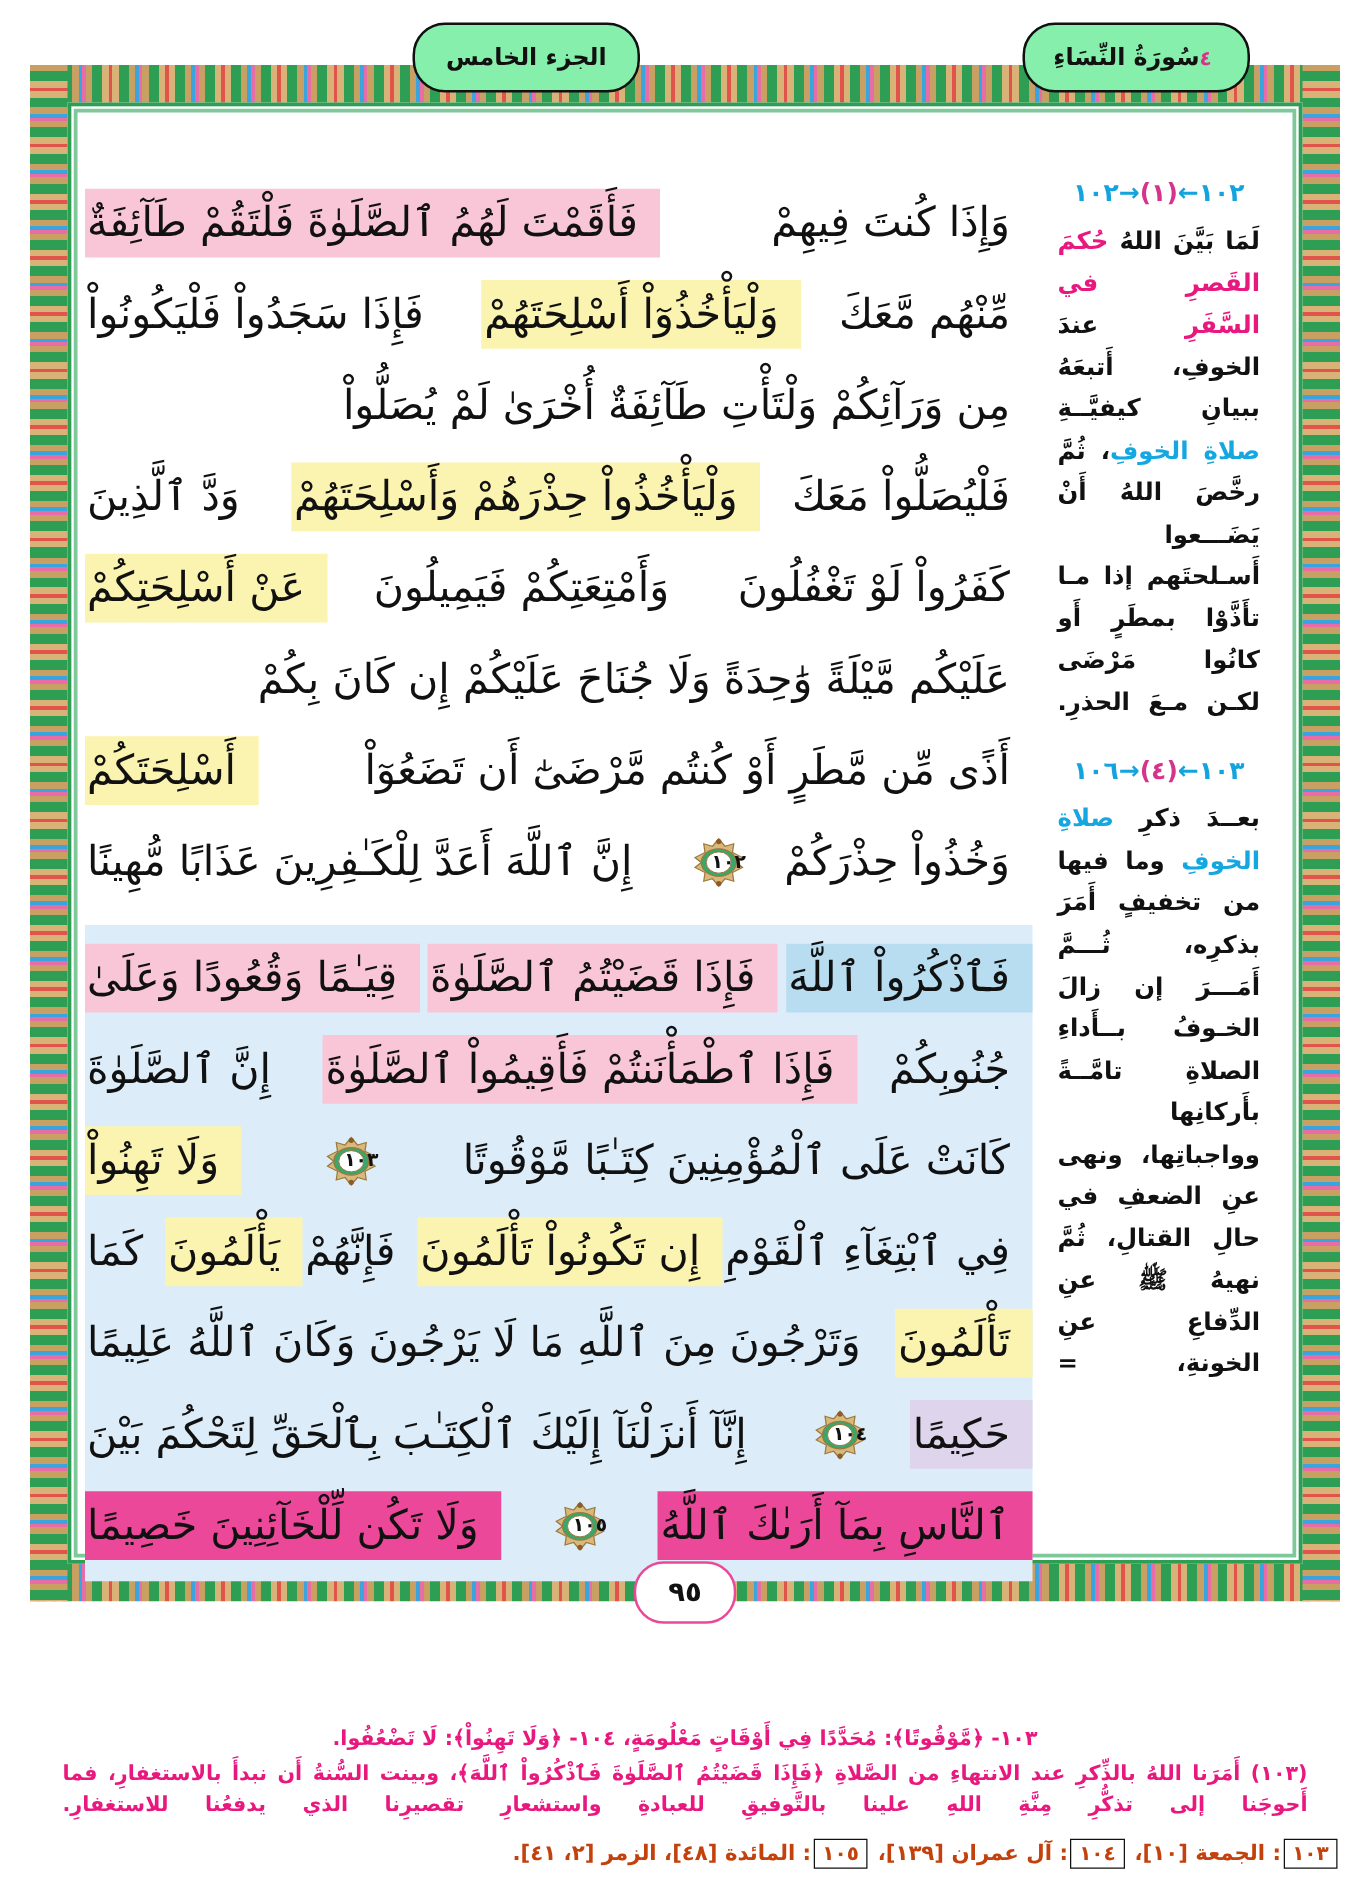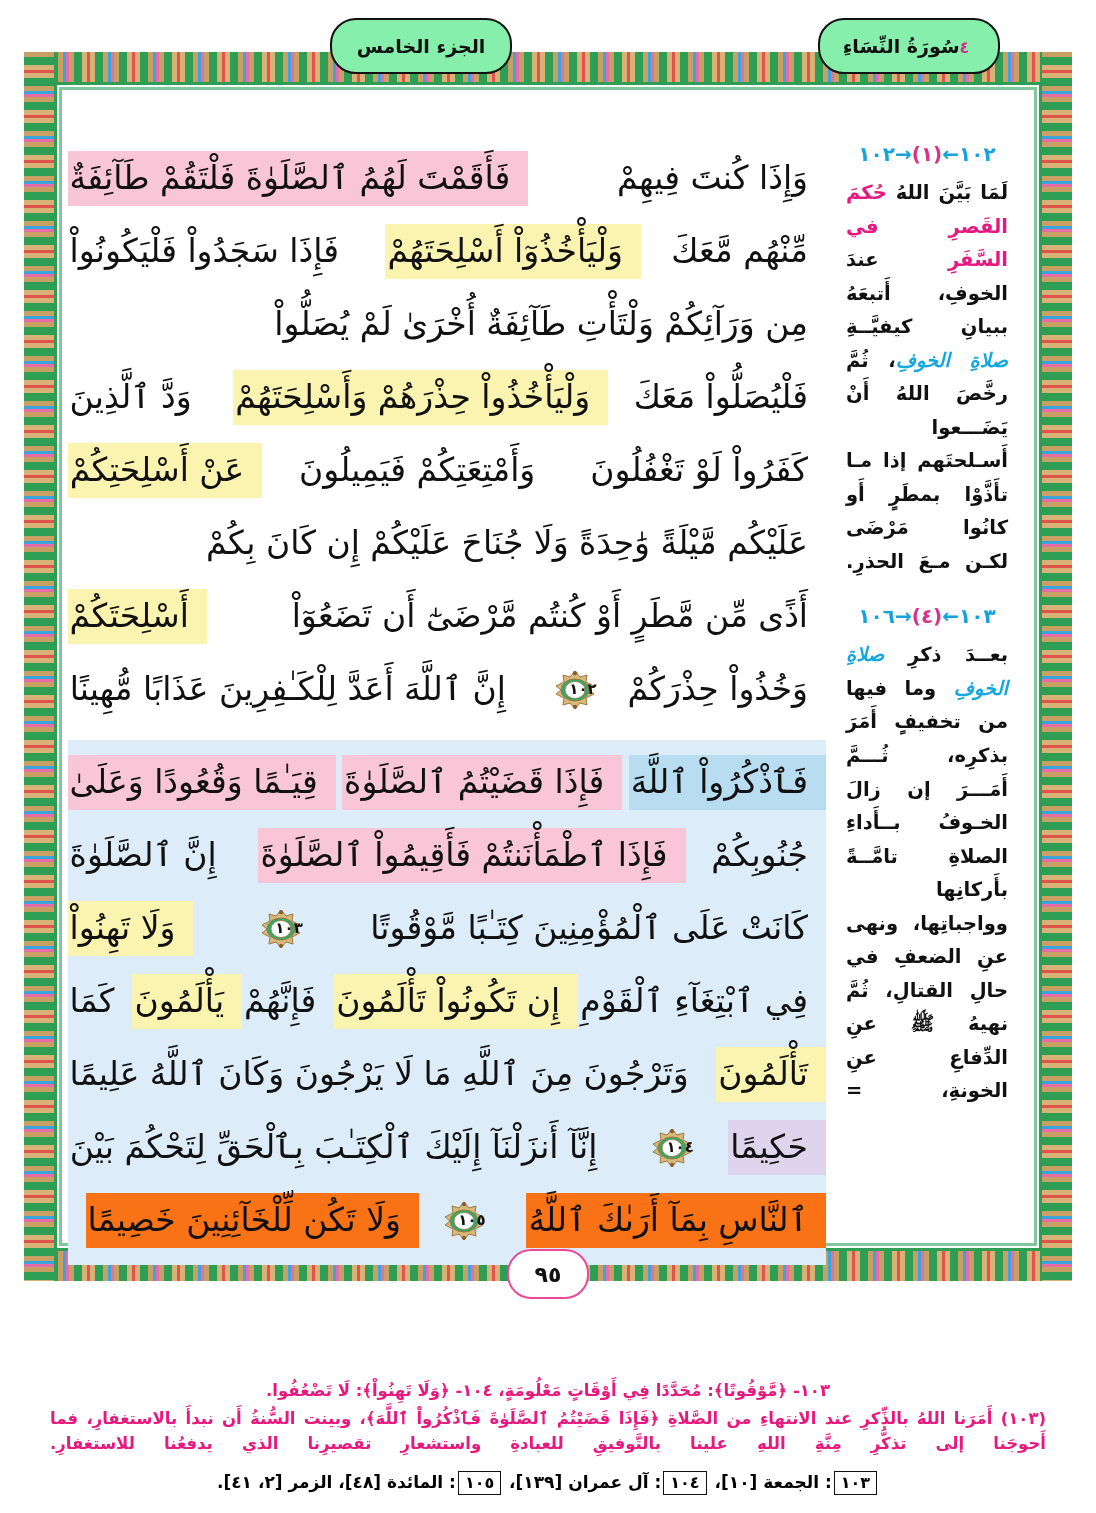--- a/index.html
+++ b/index.html
@@ -123,21 +123,21 @@
     white-space:nowrap;
   }
   .crange .grp{color:#d6338a;font-weight:700;}
   .ctext{
     font-size:19.5px;line-height:1.72;
     text-align:justify;text-align-last:justify;
     color:#111;direction:rtl;font-weight:600;
     word-spacing:1px;
   }
   .hl-pink{color:#e8187f;font-weight:700;}
-  .hl-blue{color:#15a7e0;font-weight:700;font-style:italic;}
+  .hl-blue{color:#15a7e0;font-weight:700;}
 
   
   .quran{
     flex:1;
     padding:4px 10px 0 4px;
     box-sizing:border-box;
     display:flex;flex-direction:column;
   }
   .qblock{box-sizing:border-box;}
   .qblock.b1{background:#ffffff;padding:4px 0 6px 0;}
@@ -156,21 +156,21 @@
     overflow:visible;
   }
   .qline > .seg{
     display:inline-block;
     padding:10px 18px 12px 2px;
     font-family:"DejaVu Sans","Liberation Sans",sans-serif;
   }
   .seg.pink{background:#f9c6d8;}
   .seg.yellow{background:#fbf3b0;}
   .seg.blue{background:#b8ddf1;}
-  .seg.orange{background:#f97316;margin-left:18px;}
+  .seg.orange{background:#ec4899;}
   .seg.lav{background:#ded5ec;}
   .seg.plain{background:transparent;}
 
   .qline.justify{justify-content:space-between;}
 
   
   .ayah{
     display:inline-flex;align-items:center;justify-content:flex-start;
     width:44px;height:40px;margin:0 5px;
     position:relative;flex:0 0 auto;
@@ -207,22 +207,22 @@
   .fn-line{
     color:#e8187f;font-weight:700;
     font-size:16.5px;line-height:1.5;
     margin-bottom:3px;
     direction:rtl;
   }
   .fn-line.mag{color:#e8187f;}
   .fn-line.just{text-align:justify;text-align-last:justify;padding:0 26px;}
   .xrefs{
     margin-top:15px;
-    font-size:17px;color:#000000;font-weight:600;
-    direction:rtl;text-align:center;
+    font-size:17px;color:#c2410c;font-weight:600;
+    direction:rtl;text-align:right;
   }
   .xbox{
     display:inline-block;border:1.6px solid #111;
     padding:0px 6px;margin:0 2px;font-size:16px;
     line-height:1.35;
   }
 </style>
 </head>
 <body>
 

